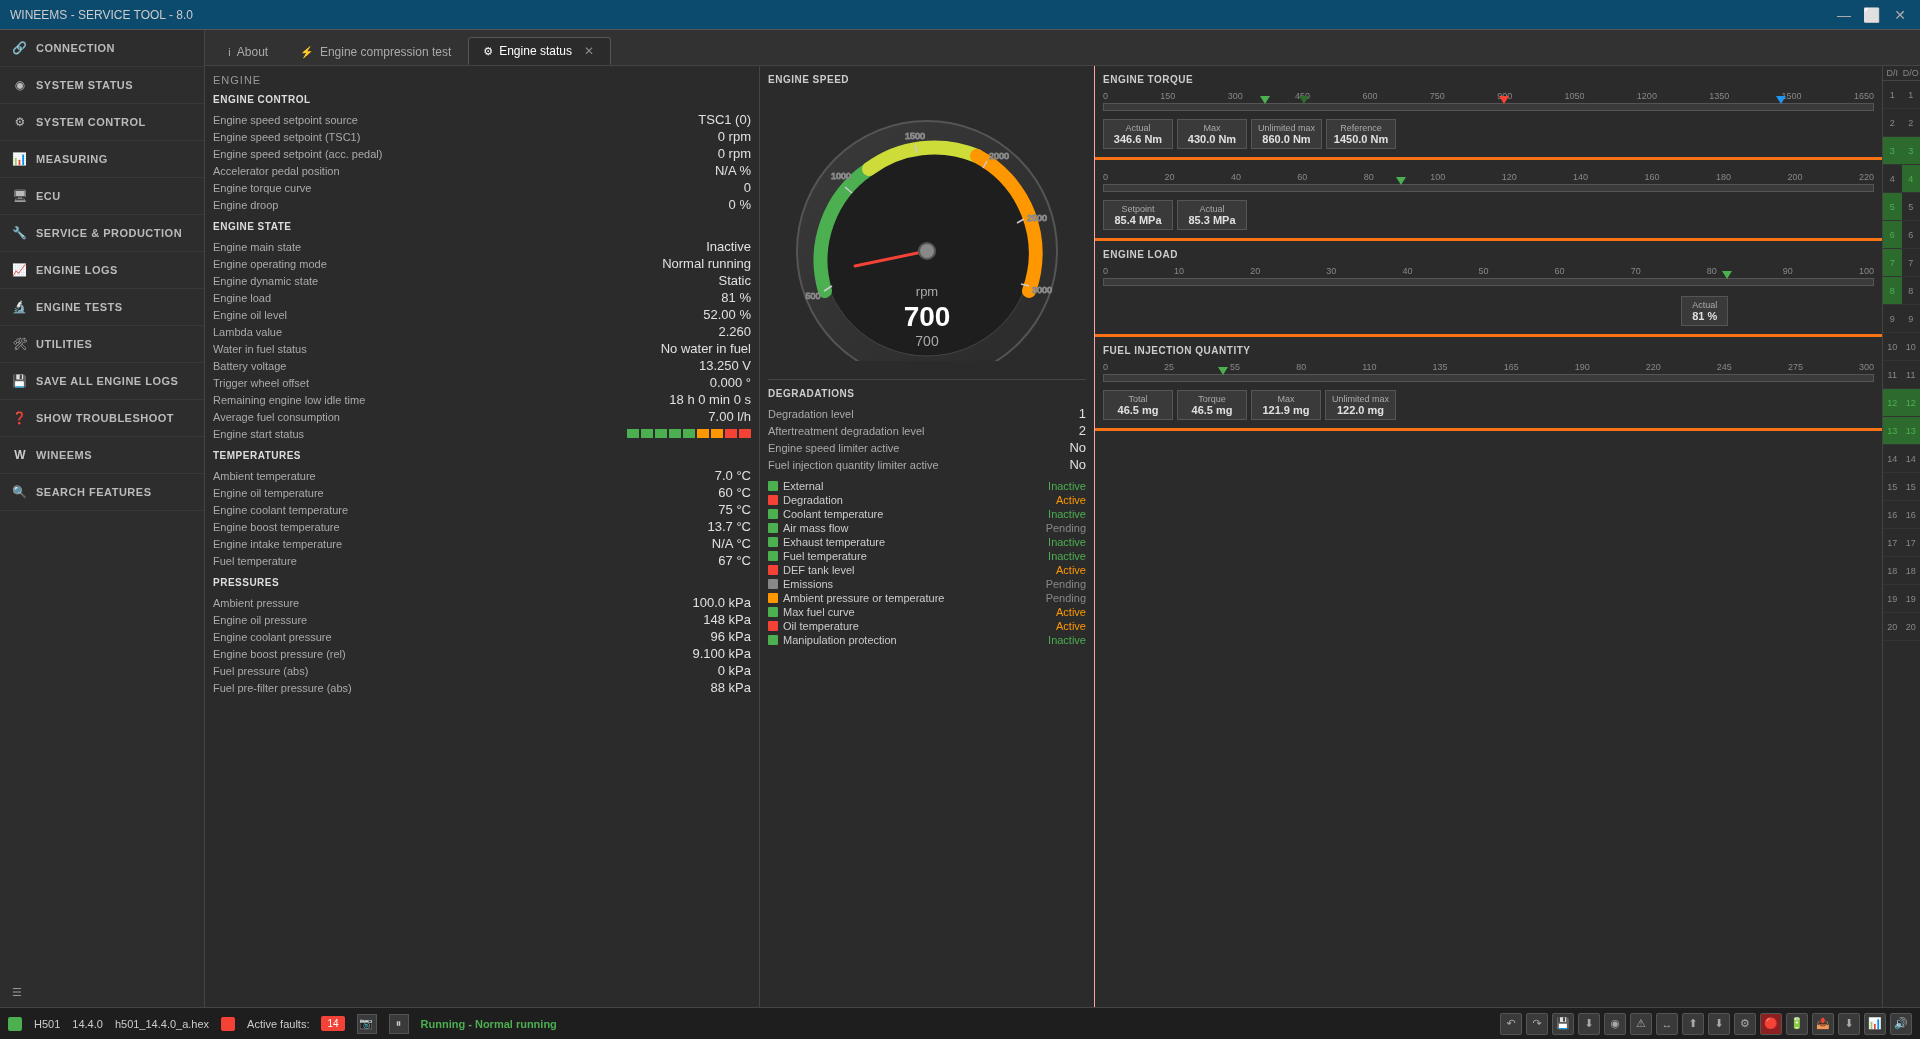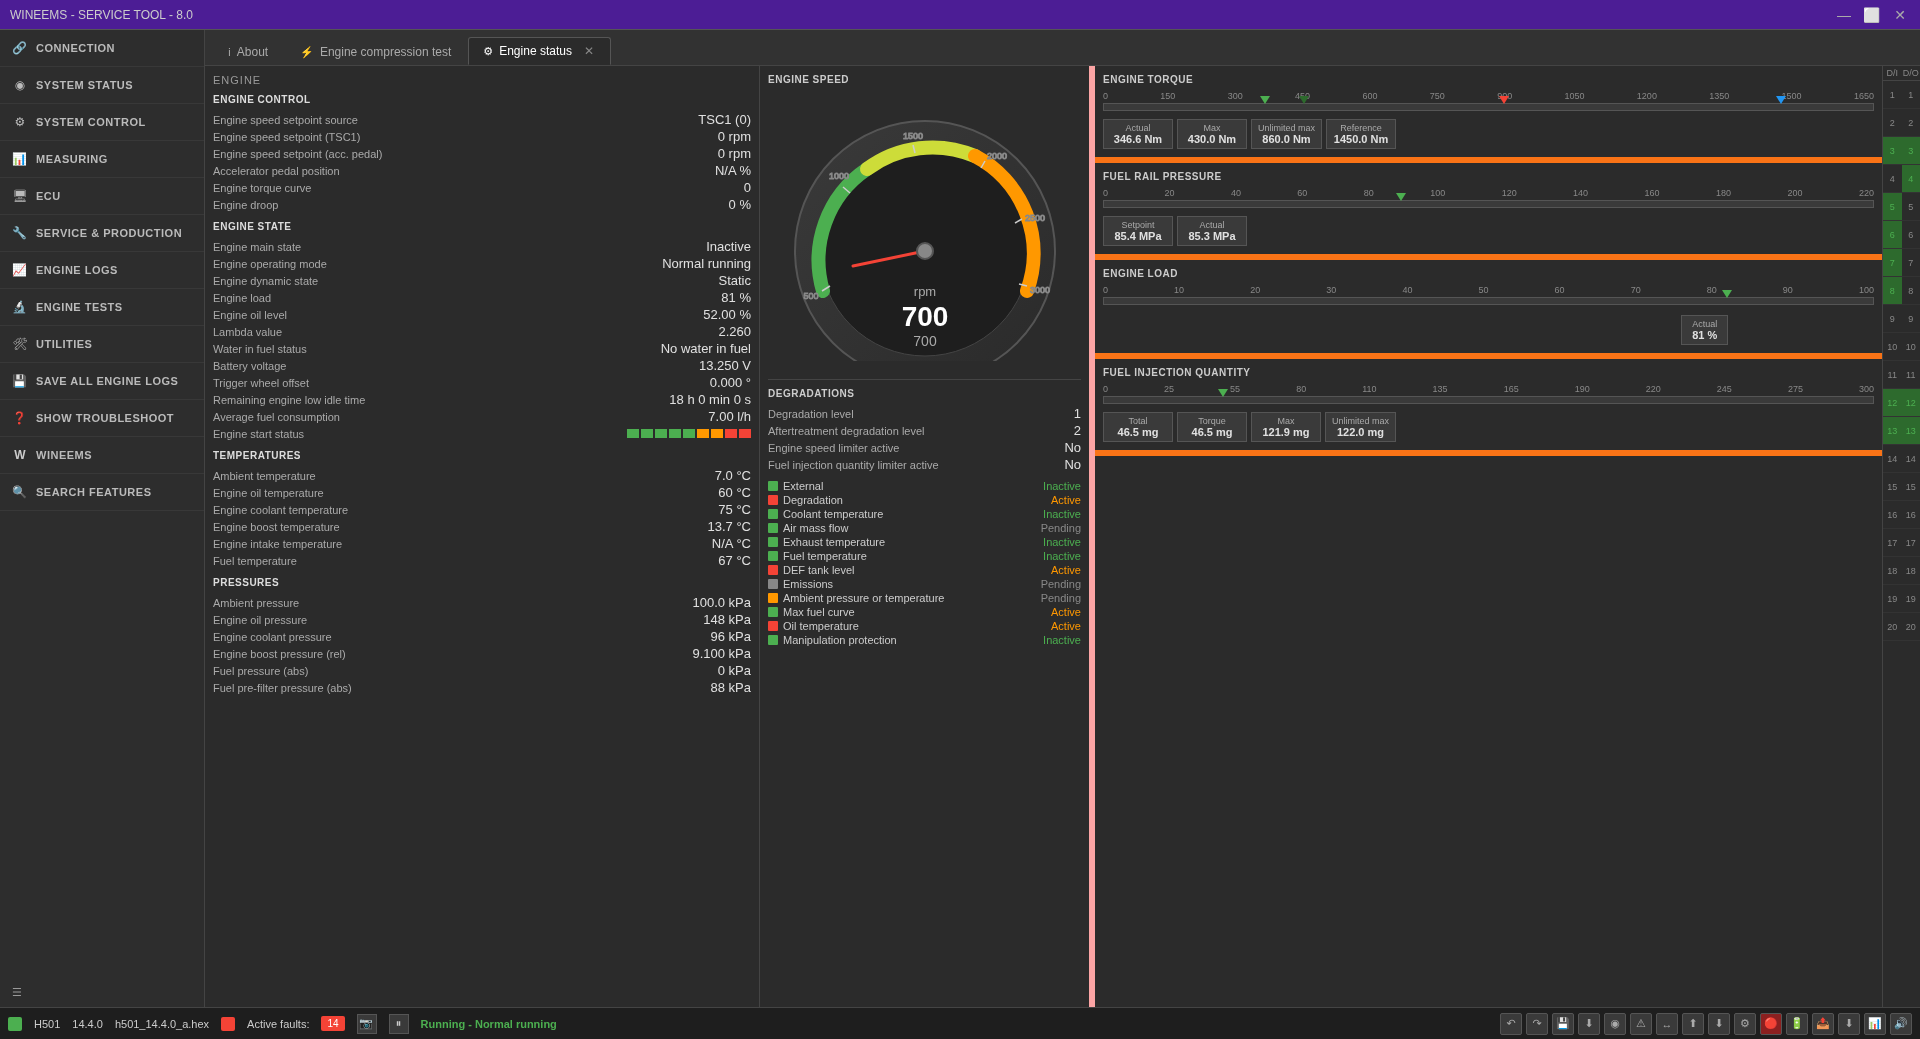--- a/index.html
+++ b/index.html
@@ -1,19 +1,19 @@
 <!DOCTYPE html>
 <html><head>
   <meta charset="utf-8">
   <style>
     * { margin: 0; padding: 0; box-sizing: border-box; }
     body { background: #2b2b2b; color: #ccc; font-family: 'Segoe UI', Arial, sans-serif; font-size: 11px; width: 1920px; height: 1039px; overflow: hidden; }
     
     
-    #titlebar { background: #4c1d95; height: 30px; display: flex; align-items: center; padding: 0 10px; color: #ccc; font-size: 12px; border-bottom: 1px solid #555; }
+    #titlebar { background: #0c4a6e; height: 30px; display: flex; align-items: center; padding: 0 10px; color: #ccc; font-size: 12px; border-bottom: 1px solid #555; }
     #titlebar .title { flex: 1; }
     #titlebar .controls { display: flex; gap: 8px; }
     #titlebar .ctrl-btn { width: 20px; height: 20px; display: flex; align-items: center; justify-content: center; cursor: pointer; color: #aaa; font-size: 14px; }
     
     
     #app { display: flex; height: calc(1039px - 30px - 32px); }
     
     
     #sidebar { width: 205px; background: #2d2d2d; border-right: 1px solid #444; display: flex; flex-direction: column; overflow: hidden; }
     .sidebar-item { display: flex; align-items: center; padding: 10px 12px; cursor: pointer; color: #bbb; font-size: 12px; gap: 8px; border-bottom: 1px solid #383838; }
@@ -46,21 +46,21 @@
     .data-row { display: flex; justify-content: space-between; align-items: center; padding: 1px 0; }
     .data-label { color: #aaa; font-size: 11px; }
     .data-value { color: #e0e0e0; font-size: 13px; font-weight: 500; }
     
     .panel-section { margin-bottom: 6px; }
     
     
     .engine-heading { font-size: 11px; color: #999; margin-bottom: 8px; letter-spacing: 1px; }
     
     
-    #center-panel { width: 335px; border-right: 6px solid #fca5a5; overflow-y: auto; padding: 8px; }
+    #center-panel { width: 335px; border-right: 1px solid #fca5a5; overflow-y: auto; padding: 8px; }
     #center-panel::-webkit-scrollbar { width: 6px; }
     #center-panel::-webkit-scrollbar-track { background: #333; }
     #center-panel::-webkit-scrollbar-thumb { background: #555; }
     
     
     .gauge-container { display: flex; align-items: center; justify-content: center; padding: 10px 0; }
     
     
     #right-panel { flex: 1; overflow-y: auto; padding: 0; }
     #right-panel::-webkit-scrollbar { width: 6px; }
@@ -69,21 +69,21 @@
     
     
     #right-buttons { width: 38px; background: #2b2b2b; border-left: 1px solid #444; display: flex; flex-direction: column; }
     .di-do-header { display: flex; }
     .di-do-col { width: 19px; text-align: center; font-size: 9px; color: #888; padding: 2px 0; border-bottom: 1px solid #444; }
     .num-btn-row { display: flex; }
     .num-btn { width: 19px; height: 28px; display: flex; align-items: center; justify-content: center; font-size: 9px; cursor: pointer; border-bottom: 1px solid #333; color: #888; }
     .num-btn.active-green { background: #2d6a2d; color: #4caf50; }
     
     
-    .metric-panel { border-bottom: 6px solid #f97316; padding: 8px; }
+    .metric-panel { border-bottom: 3px solid #f97316; padding: 8px; }
     .metric-title { font-size: 10px; font-weight: 700; color: #ccc; margin-bottom: 6px; letter-spacing: 0.5px; }
     
     .metric-values { display: flex; gap: 4px; margin-top: 4px; }
     .metric-val-box { background: #3a3a3a; border: 1px solid #555; padding: 3px 6px; text-align: center; min-width: 70px; }
     .metric-val-label { font-size: 9px; color: #aaa; }
     .metric-val-num { font-size: 11px; color: #e0e0e0; font-weight: 600; }
     
     
     .degrade-item { display: flex; align-items: flex-end; justify-content: space-between; padding: 1px 0; }
     .degrade-left { display: flex; align-items: center; gap: 5px; }
@@ -562,21 +562,20 @@
               <div class="metric-val-num">860.0 Nm</div>
             </div>
             <div class="metric-val-box">
               <div class="metric-val-label">Reference</div>
               <div class="metric-val-num">1450.0 Nm</div>
             </div>
           </div>
         </div>
 
         <div class="metric-panel">
-          <div class="metric-title">FUEL RAIL PRESSURE</div>
           <div style="position:relative;margin:4px 0 8px 0;">
             <div style="display:flex;justify-content:space-between;font-size:9px;color:#888;margin-bottom:2px;">
               <span>0</span>
               <span>20</span>
               <span>40</span>
               <span>60</span>
               <span>80</span>
               <span>100</span>
               <span>120</span>
               <span>140</span>

